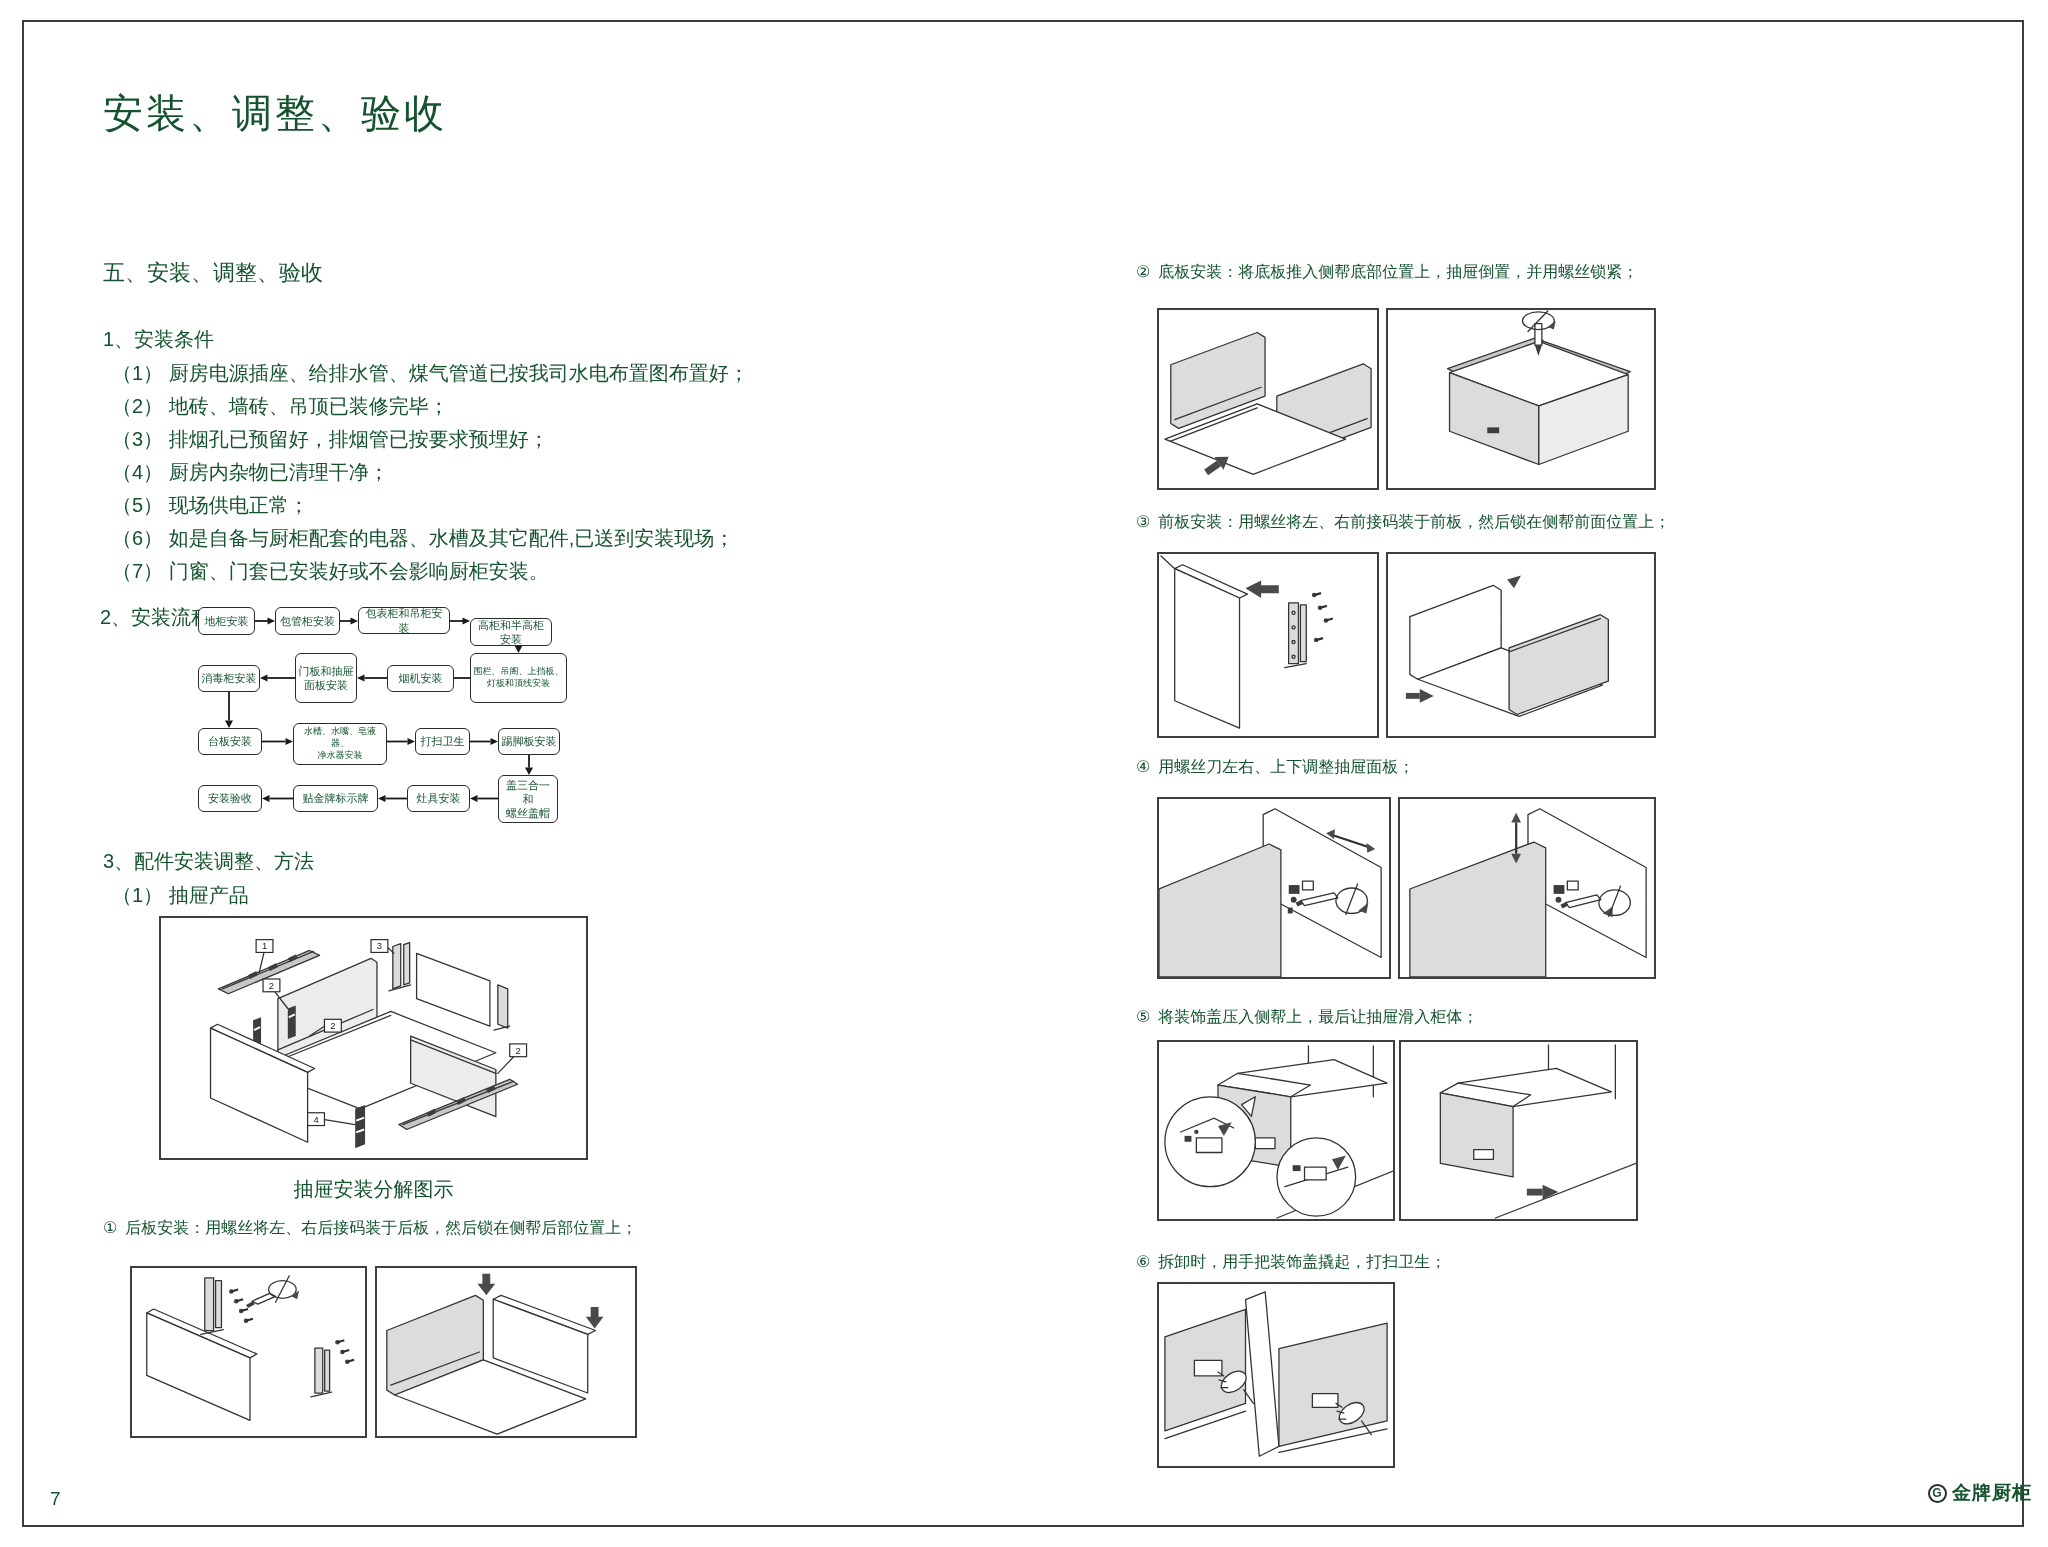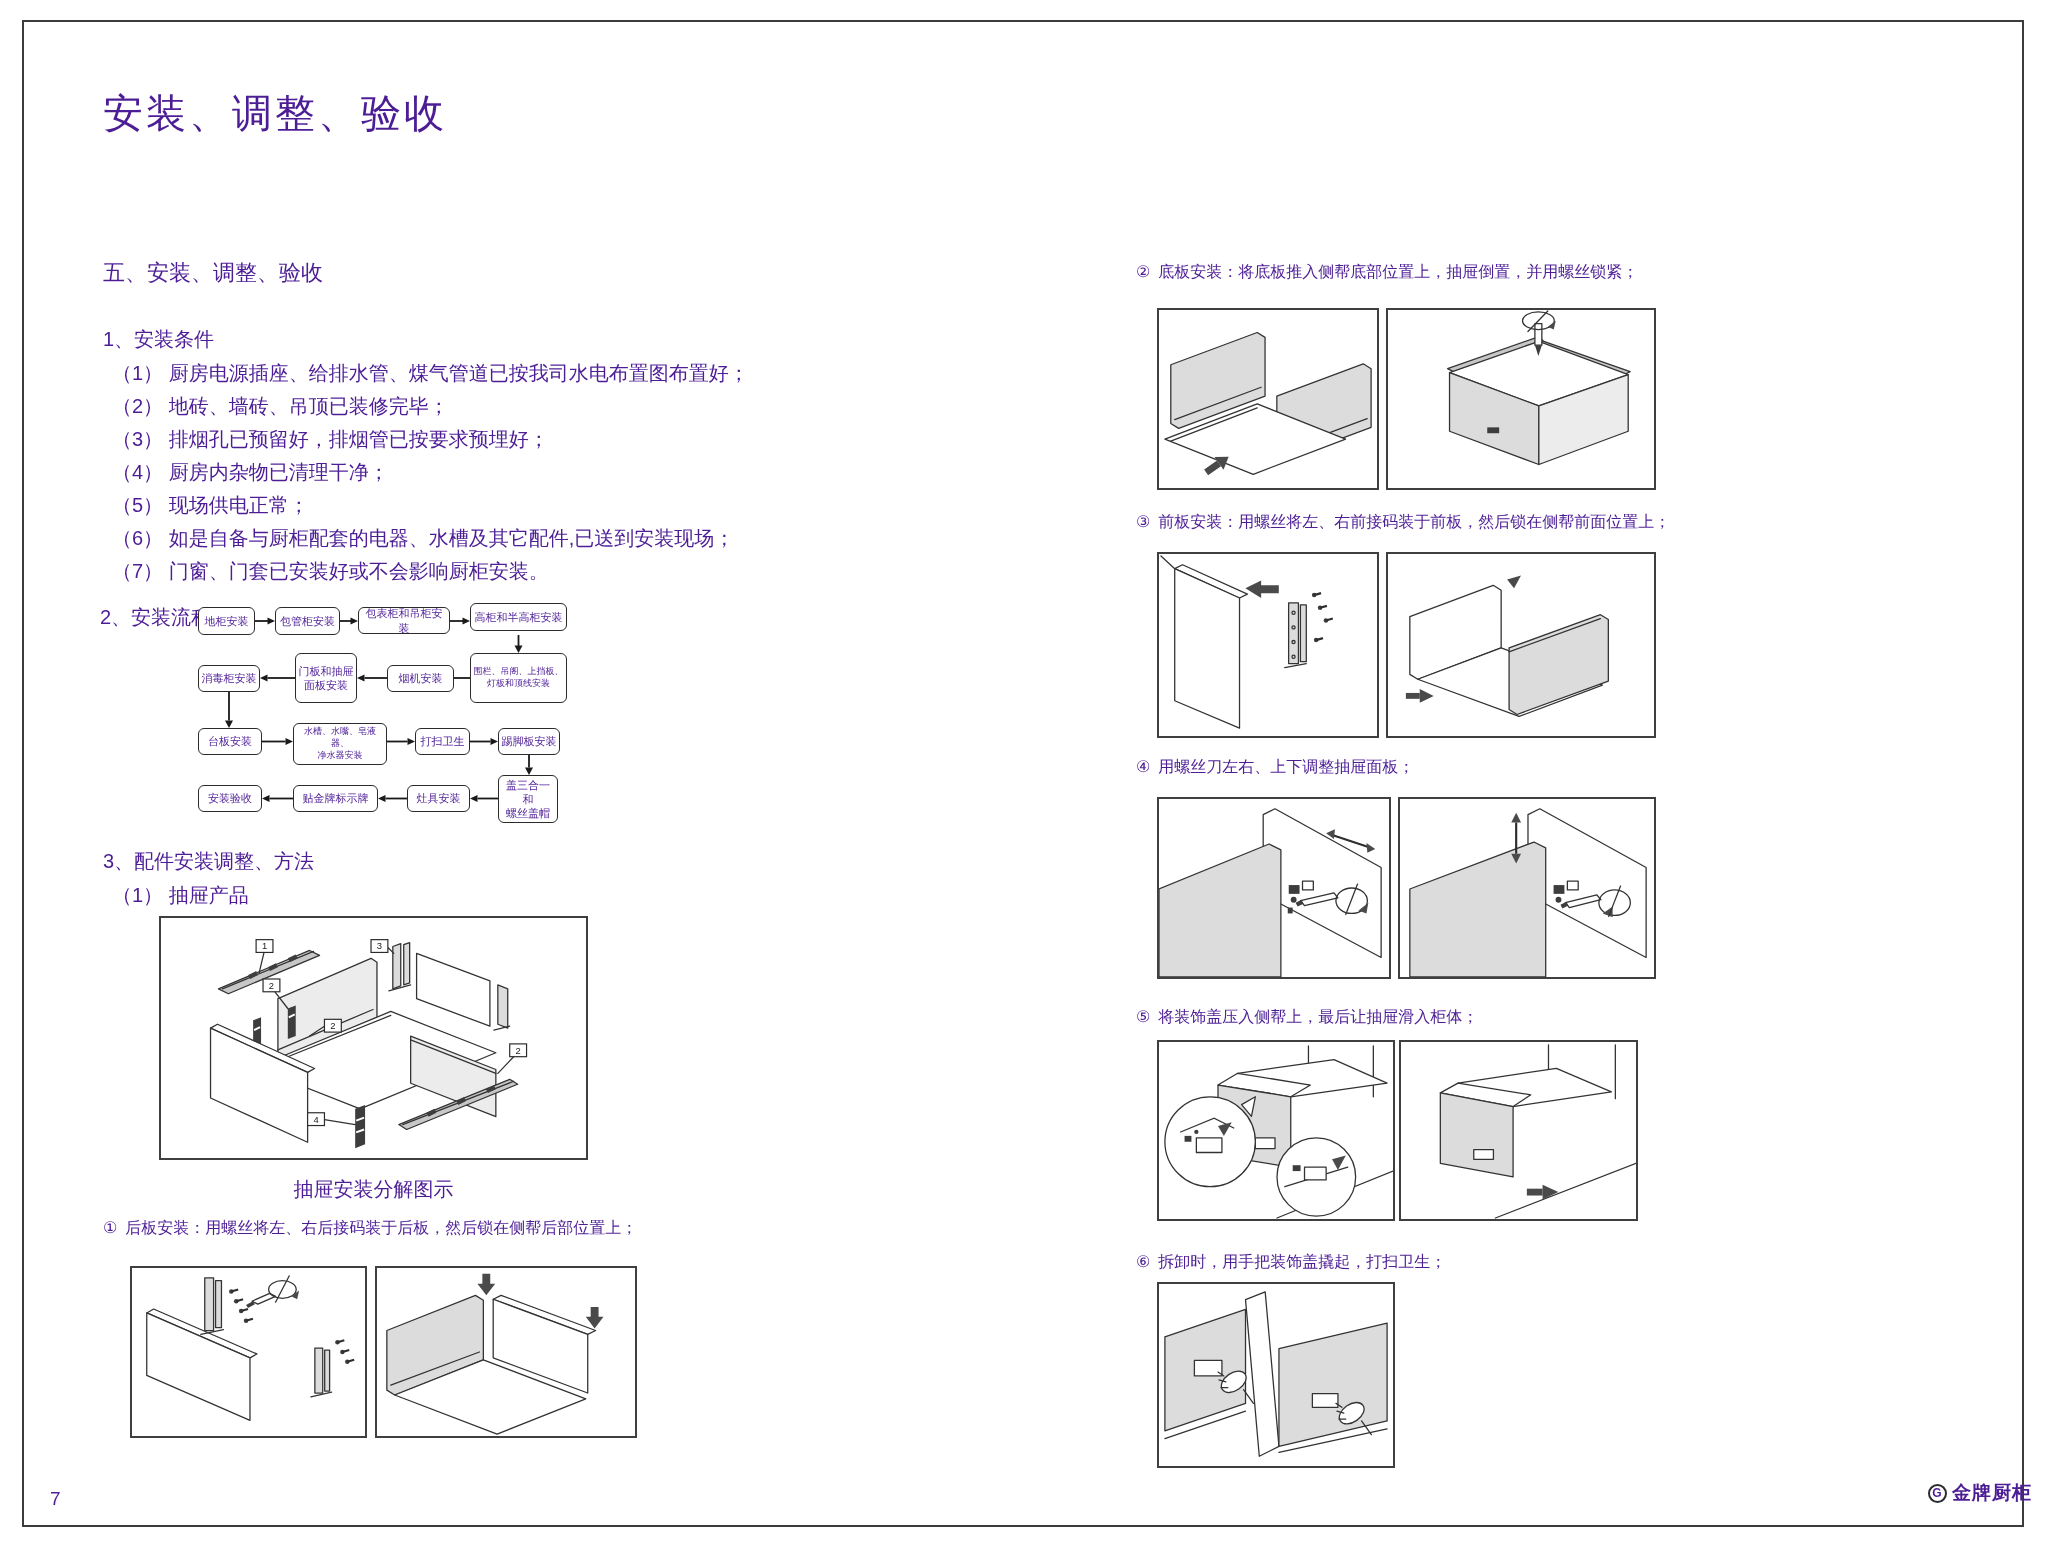--- a/index.html
+++ b/index.html
@@ -1,17 +1,17 @@
 <!DOCTYPE html>
 <html><head>
 <meta charset="utf-8">
 <style>
   html,body{margin:0;padding:0;background:#fff}
   .page{position:relative;width:2048px;height:1547px;background:#fff;overflow:hidden;
-        font-family:"Liberation Sans",sans-serif;color:#4c1d95}
+        font-family:"Liberation Sans",sans-serif;color:#14532d}
   .abs{position:absolute}
   .page-frame{position:absolute;left:22px;top:20px;width:2002px;height:1507px;border:2px solid #3c3c3c;box-sizing:border-box}
   .doc-title{left:103px;top:86px;font-size:40px;letter-spacing:3px;font-weight:400}
   .h2{font-size:22px}
   .h3{font-size:20px}
   .body-item{font-size:20px;white-space:nowrap}
   .step-line{font-size:16px;white-space:nowrap}
   .step-line .n{margin-right:8px}
   .imgbox{position:absolute;border:2px solid #3f3f3f;background:#fff;box-sizing:border-box}
   .imgbox svg{display:block;width:100%;height:100%}
@@ -90,21 +90,21 @@
       <line class="fa" x1="308" y1="202.5" x2="287.5" y2="202.5"></line>
         <polygon class="fh" points="280,202.5 287.5,199 287.5,206"></polygon>
       <line class="fa" x1="217" y1="202.5" x2="195.5" y2="202.5"></line>
         <polygon class="fh" points="188,202.5 195.5,199 195.5,206"></polygon>
       <line class="fa" x1="103" y1="202.5" x2="79.5" y2="202.5"></line>
         <polygon class="fh" points="72,202.5 79.5,199 79.5,206"></polygon>
     </svg>
     <div class="fbox" style="left:8px;top:11px;width:57px;height:28px">地柜安装</div>
     <div class="fbox" style="left:85px;top:11px;width:65px;height:28px">包管柜安装</div>
     <div class="fbox" style="left:168px;top:11px;width:92px;height:27px">包表柜和吊柜安装</div>
-    <div class="fbox" style="left:280px;top:7px;width:97px;height:28px">高柜和半高柜安装</div>
+    <div class="fbox" style="left:280px;top:22px;width:82px;height:28px">高柜和半高柜安装</div>
     <div class="fbox" style="left:8px;top:69px;width:62px;height:27px">消毒柜安装</div>
     <div class="fbox" style="left:105px;top:57px;width:62px;height:50px">门板和抽屉
 面板安装</div>
     <div class="fbox" style="left:197px;top:69px;width:67px;height:27px">烟机安装</div>
     <div class="fbox sm" style="left:280px;top:57px;width:97px;height:50px">围栏、吊阁、上挡板、
 灯板和顶线安装</div>
     <div class="fbox" style="left:8px;top:132px;width:64px;height:27px">台板安装</div>
     <div class="fbox sm" style="left:103px;top:127px;width:94px;height:42px">水槽、水嘴、皂液器、
 净水器安装</div>
     <div class="fbox" style="left:225px;top:132px;width:55px;height:27px">打扫卫生</div>

